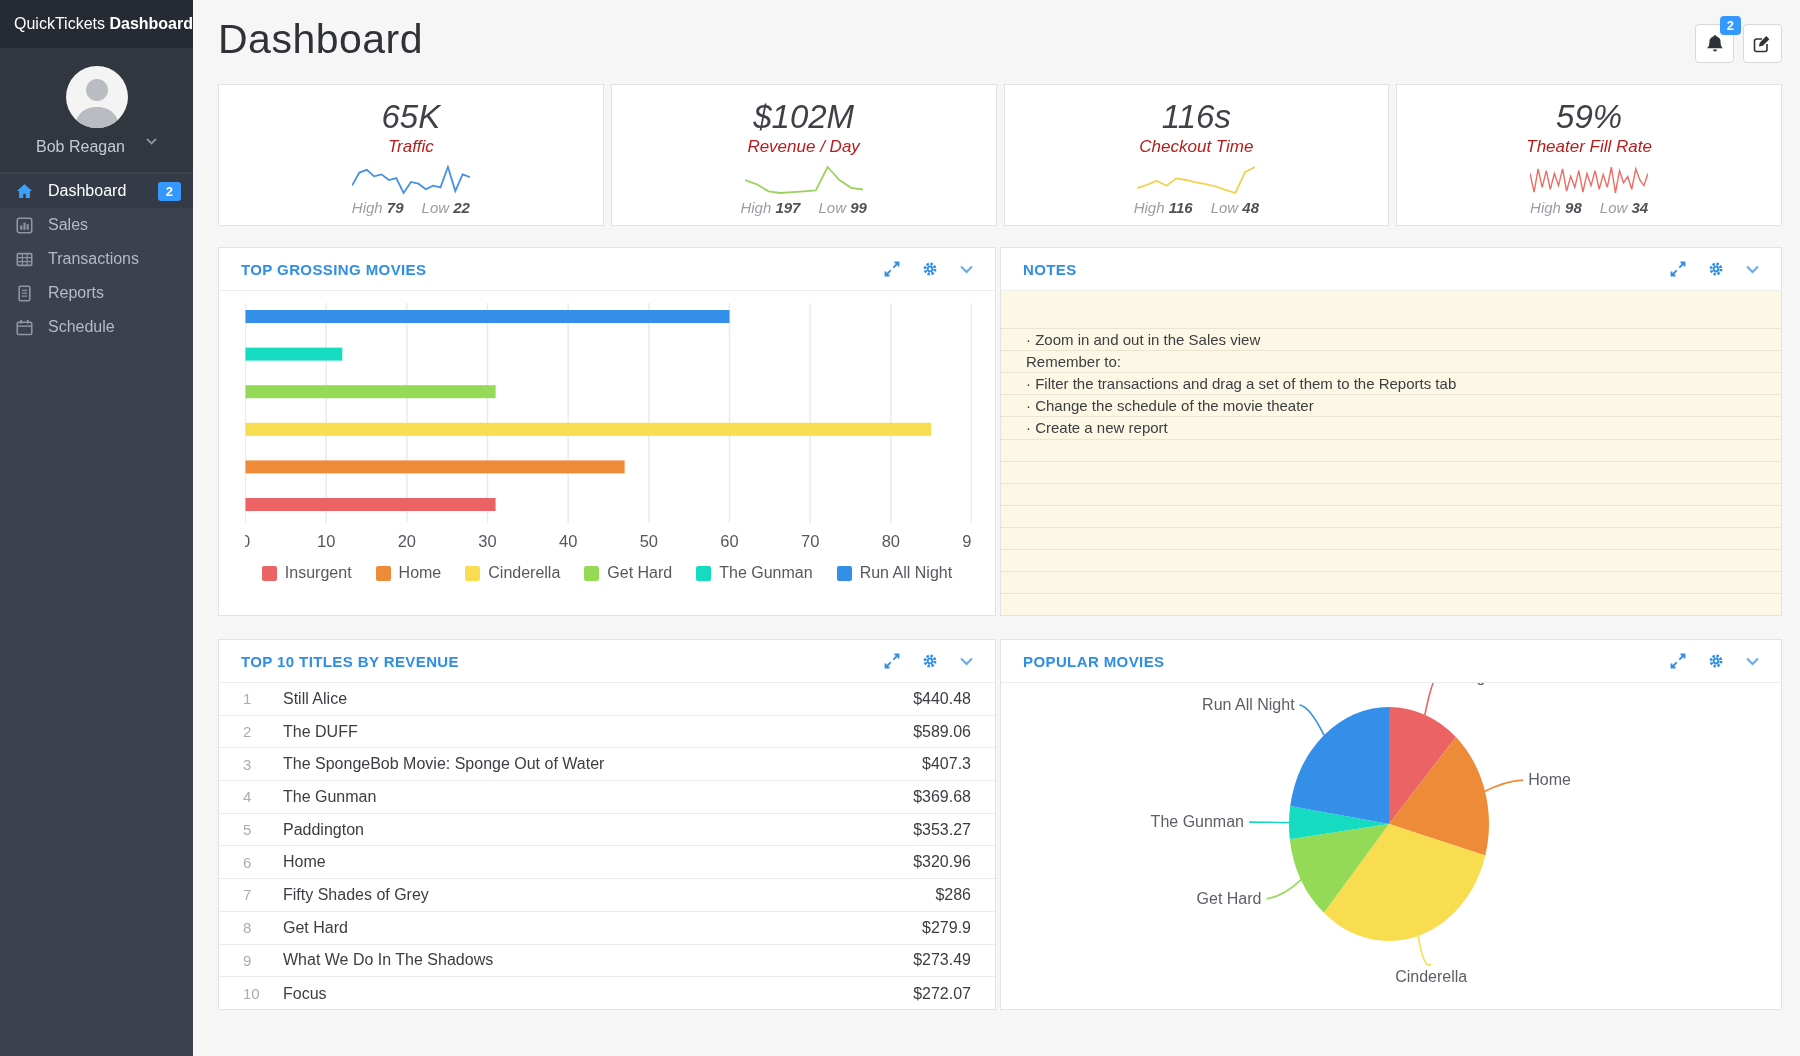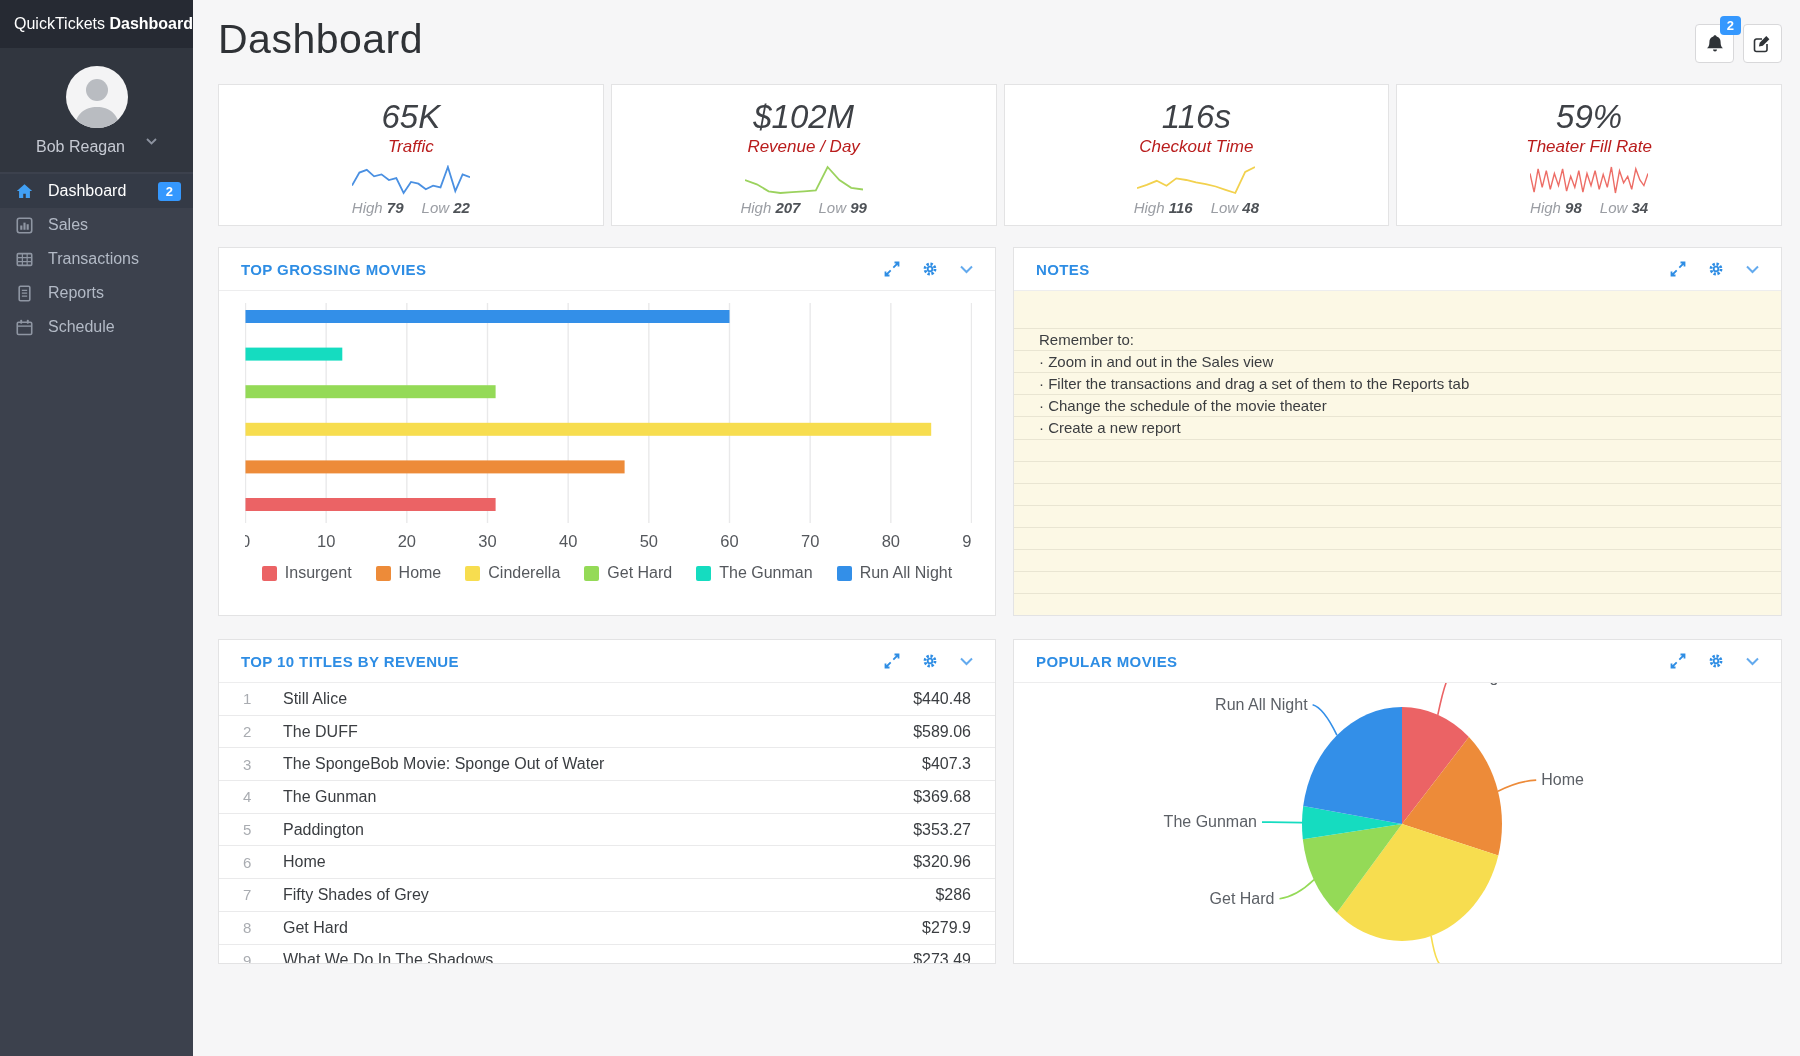--- a/index.html
+++ b/index.html
@@ -39,25 +39,25 @@
   .stats-row { display:grid; grid-template-columns:repeat(4,1fr); gap:7px; margin-top:2px; }
   .stat-card { background:#fff; border:1px solid #e3e3e4; height:142px; text-align:center; padding-top:13px;font-style:italic; }
   .stat-value { font-size:33px; color:#3e4146; }
   .stat-label { font-size:17px; color:#b91c1c; margin-top:1px; }
   .stat-spark { display:block; margin:8px auto 4px; }
   .stat-hl { font-size:15px; color:#9a9da3; }
   .stat-hl b { color:#4e5257; }
   .stat-hl .hl-low { margin-left:18px; }
 
   
-  .panel-grid { display:grid; grid-template-columns:778px 1fr; gap:17px; }
+  .panel-grid { display:grid; grid-template-columns:778px 1fr; gap:4px; }
   .pg-2 { margin-top:21px; }
   .pg-3 { margin-top:23px; }
   .panel { background:#fff; border:1px solid #e3e3e4; overflow:hidden; }
-  .h369 { height:369px; } .h371 { height:325px; }
+  .h369 { height:369px; } .h371 { height:371px; }
   .panel-header { height:43px; display:flex; align-items:center; padding:0 22px;
                   border-bottom:1px solid #ededee; }
   .panel-title { color:#2e8de4; font-weight:bold; font-size:15px; letter-spacing:0.4px; }
   .panel-actions { margin-left:auto; display:flex; align-items:center; gap:22px; }
   .pa-icon { display:inline-flex; color:#2e8de4; cursor:pointer; }
   .pa-chevron { color:#63aaee; }
 
   
   .bar-body { padding:12px 26px 0; }
   .bar-legend { display:flex; justify-content:center; align-items:center; gap:24px; margin-top:9px; }
@@ -183,21 +183,21 @@
           <polyline points="0.0,20.6 7.4,7.6 14.8,4.8 22.1,11.3 29.5,9.4 36.9,15.0 44.3,13.1 51.6,28.0 59.0,16.9 66.4,18.7 73.8,24.3 81.1,20.6 88.5,22.4 95.9,2.0 103.3,26.1 110.6,9.4 118.0,12.2" fill="none" stroke="#4a90e2" stroke-width="1.8"></polyline>
         </svg>
         <div class="stat-hl"><span>High <b>79</b></span><span class="hl-low">Low <b>22</b></span></div>
       </div>
       <div class="stat-card">
         <div class="stat-value">$102M</div>
         <div class="stat-label">Revenue / Day</div>
         <svg width="118" height="30" class="stat-spark">
           <polyline points="0.0,15.0 11.8,19.3 23.6,26.3 35.4,28.0 47.2,27.1 59.0,26.3 70.8,25.4 82.6,2.0 94.4,15.0 106.2,22.8 118.0,24.5" fill="none" stroke="#9bd25e" stroke-width="1.8"></polyline>
         </svg>
-        <div class="stat-hl"><span>High <b>207</b></span><span class="hl-low">Low <b>99</b></span></div>
+        <div class="stat-hl"><span>High <b>197</b></span><span class="hl-low">Low <b>99</b></span></div>
       </div>
       <div class="stat-card">
         <div class="stat-value">116s</div>
         <div class="stat-label">Checkout Time</div>
         <svg width="118" height="30" class="stat-spark">
           <polyline points="0.0,23.1 9.8,19.9 19.7,15.8 29.5,20.7 39.3,13.4 49.2,15.0 59.0,17.4 68.8,19.1 78.7,21.5 88.5,24.8 98.3,28.0 108.2,6.9 118.0,2.0" fill="none" stroke="#f2d14e" stroke-width="1.8"></polyline>
         </svg>
         <div class="stat-hl"><span>High <b>116</b></span><span class="hl-low">Low <b>48</b></span></div>
       </div>
       <div class="stat-card">
@@ -310,22 +310,22 @@
           </span>
           <span class="pa-icon pa-chevron">
             <svg width="13" height="9" viewBox="0 0 13 9">
                 <path d="M1 1.5l5.5 5.5L12 1.5" stroke="currentColor" stroke-width="2" fill="none"></path>
               </svg>
           </span>
         </span>
       </div>
       <div class="notes-body" id="notes-body">
           <div class="note-line"></div>
+          <div class="note-line">· Zoom in and out in the Sales view</div>
           <div class="note-line">Remember to:</div>
-          <div class="note-line">· Zoom in and out in the Sales view</div>
           <div class="note-line">· Filter the transactions and drag a set of them to the Reports tab</div>
           <div class="note-line">· Change the schedule of the movie theater</div>
           <div class="note-line">· Create a new report</div>
           <div class="note-line"></div>
           <div class="note-line"></div>
           <div class="note-line"></div>
           <div class="note-line"></div>
           <div class="note-line"></div>
           <div class="note-line"></div>
           <div class="note-line"></div>

